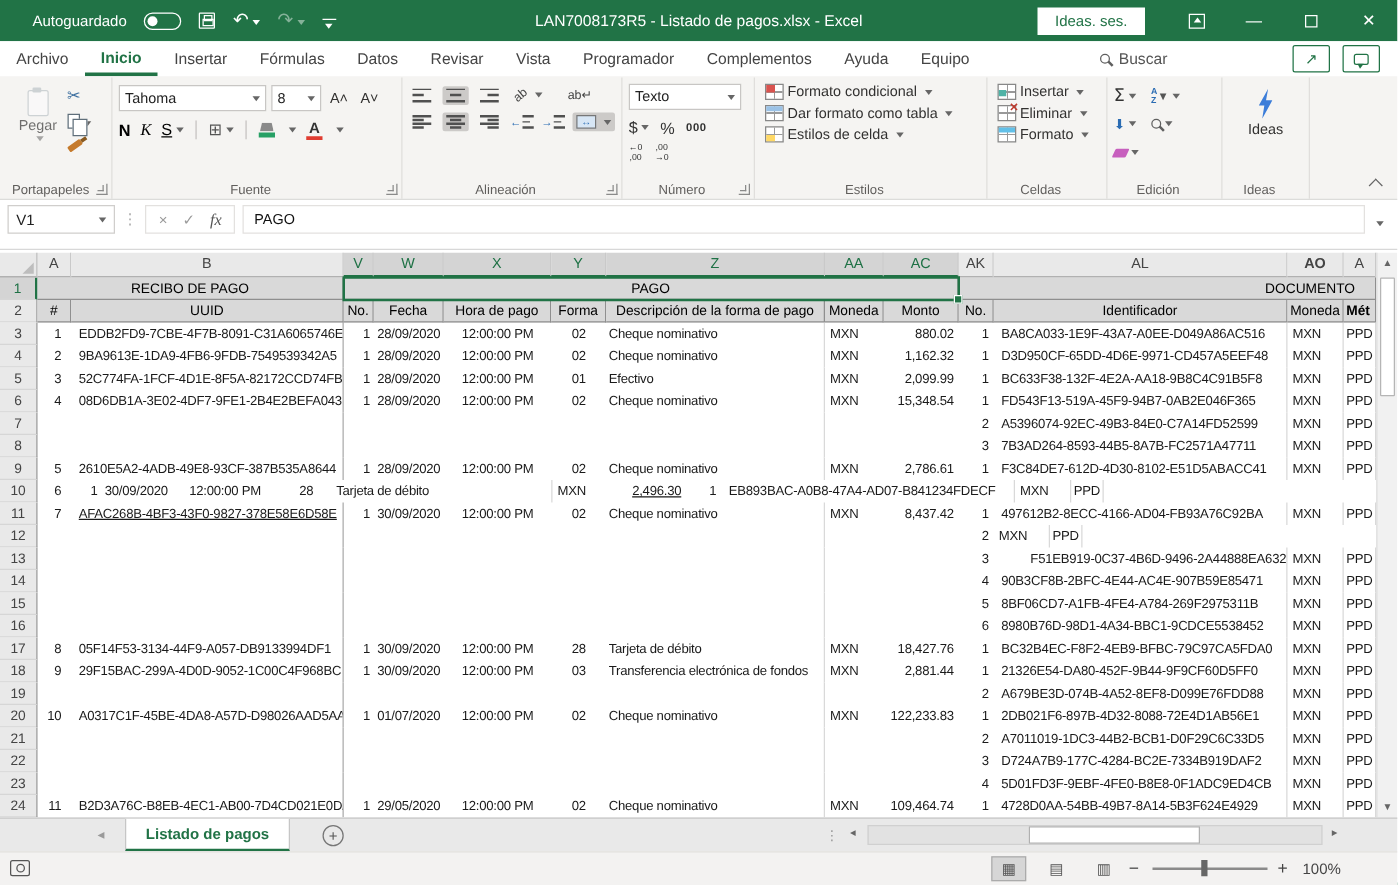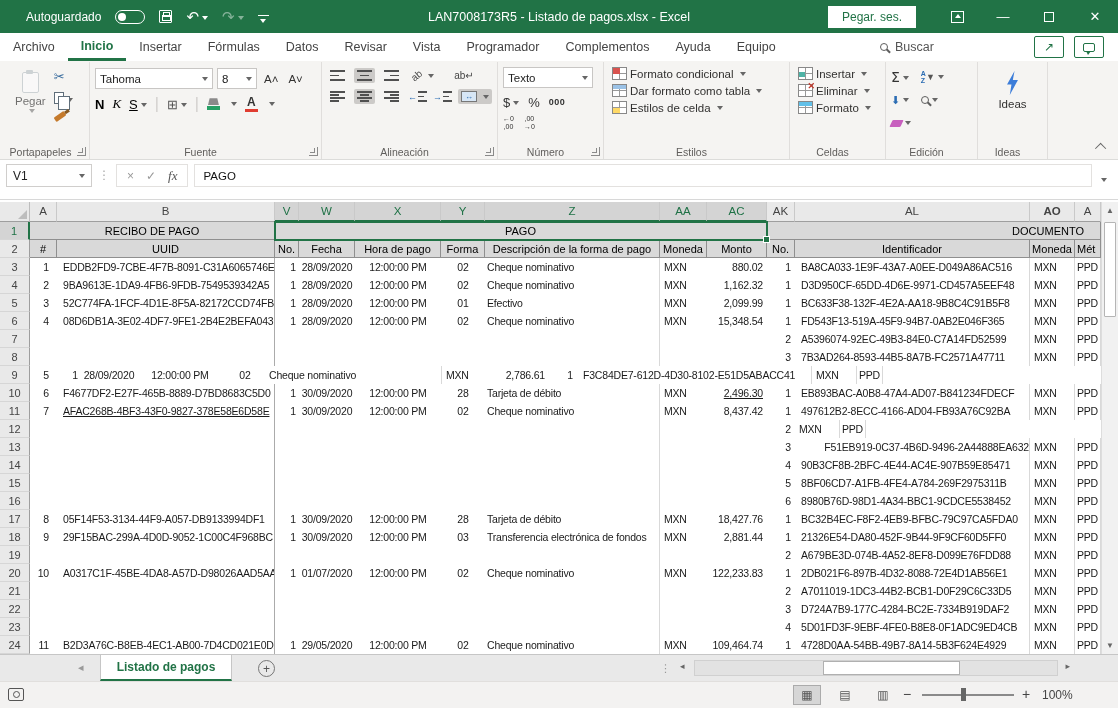--- a/index.html
+++ b/index.html
@@ -151,21 +151,21 @@
     <div class="tb-left">
       <span>Autoguardado</span>
       <span class="toggle"></span>
       <span class="floppy"></span>
       <span><span class="tb-ic">↶</span><span class="dd w"></span></span>
       <span class="dim"><span class="tb-ic">↷</span><span class="dd w"></span></span>
       <span class="qat"></span>
     </div>
     <div class="tb-title">LAN7008173R5 - Listado de pagos.xlsx - Excel</div>
     <div class="tb-right">
-      <span class="signin">Pegar. ses.</span>
+      <span class="signin">Ideas. ses.</span>
       <span class="capbtn">
           <span class="ropt"></span>
         </span>
       <span class="capbtn">—</span>
       <span class="capbtn">
           <span class="maxbox"></span>
         </span>
       <span class="capbtn">✕</span>
     </div>
   </div>
@@ -462,21 +462,21 @@
         <div class="g-cell hcell ctr" style="width: 24px;">No.</div>
         <div class="g-cell hcell ctr" style="width: 56px;">Fecha</div>
         <div class="g-cell hcell ctr" style="width: 86px;">Hora de pago</div>
         <div class="g-cell hcell ctr" style="width: 44px;">Forma</div>
         <div class="g-cell hcell ctr" style="width: 175px;">Descripción de la forma de pago</div>
         <div class="g-cell hcell ctr" style="width: 47px;">Moneda</div>
         <div class="g-cell hcell ctr" style="width: 60px;">Monto</div>
         <div class="g-cell hcell ctr" style="width: 28px;">No.</div>
         <div class="g-cell hcell ctr" style="width: 235px;">Identificador</div>
         <div class="g-cell hcell ctr" style="width: 45px;">Moneda</div>
-        <div class="g-cell hcell pl2" style="width: 26px;">Mét</div>
+        <div class="g-cell hcell pl2" style="width: 26px; font-weight: bold;">Mét</div>
       </div>
       <div class="g-row">
         <div class="g-rhdr">3</div>
         <div class="g-cell num pr8" style="width: 27px;">1</div>
         <div class="g-cell pl6 bdark" style="width: 218px;">EDDB2FD9-7CBE-4F7B-8091-C31A6065746E</div>
         <div class="g-cell num pr3" style="width: 24px;">1</div>
         <div class="g-cell ctr" style="width: 56px;">28/09/2020</div>
         <div class="g-cell ctr" style="width: 86px;">12:00:00 PM</div>
         <div class="g-cell ctr" style="width: 44px;">02</div>
         <div class="g-cell pl2 blight" style="width: 175px;">Cheque nominativo</div>
@@ -563,36 +563,36 @@
         <div class="g-cell pl4" style="width: 47px;"></div>
         <div class="g-cell num pr4" style="width: 60px;"></div>
         <div class="g-cell num pr4" style="width: 28px;">3</div>
         <div class="g-cell pl6 blight" style="width: 235px;">7B3AD264-8593-44B5-8A7B-FC2571A47711</div>
         <div class="g-cell pl4 blight" style="width: 45px;">MXN</div>
         <div class="g-cell pl2 blight" style="width: 26px;">PPD</div>
       </div>
       <div class="g-row">
         <div class="g-rhdr">9</div>
         <div class="g-cell num pr8" style="width: 27px;">5</div>
+        <div class="g-cell pl6 bdark" style="width: 218px;">2610E5A2-4ADB-49E8-93CF-387B535A8644</div>
         <div class="g-cell num pr3" style="width: 24px;">1</div>
         <div class="g-cell ctr" style="width: 56px;">28/09/2020</div>
         <div class="g-cell ctr" style="width: 86px;">12:00:00 PM</div>
         <div class="g-cell ctr" style="width: 44px;">02</div>
         <div class="g-cell pl2 blight" style="width: 175px;">Cheque nominativo</div>
         <div class="g-cell pl4" style="width: 47px;">MXN</div>
         <div class="g-cell num pr4" style="width: 60px;">2,786.61</div>
         <div class="g-cell num pr4" style="width: 28px;">1</div>
         <div class="g-cell pl6 blight" style="width: 235px;">F3C84DE7-612D-4D30-8102-E51D5ABACC41</div>
         <div class="g-cell pl4 blight" style="width: 45px;">MXN</div>
         <div class="g-cell pl2 blight" style="width: 26px;">PPD</div>
       </div>
       <div class="g-row">
         <div class="g-rhdr">10</div>
         <div class="g-cell num pr8" style="width: 27px;">6</div>
-        <div class="g-cell pl6 bdark" style="width: 218px;">F4677DF2-E27F-465B-8889-D7BD8683C5D0</div>
         <div class="g-cell num pr3" style="width: 24px;">1</div>
         <div class="g-cell ctr" style="width: 56px;">30/09/2020</div>
         <div class="g-cell ctr" style="width: 86px;">12:00:00 PM</div>
         <div class="g-cell ctr" style="width: 44px;">28</div>
         <div class="g-cell pl2 blight" style="width: 175px;">Tarjeta de débito</div>
         <div class="g-cell pl4" style="width: 47px;">MXN</div>
         <div class="g-cell num pr4" style="width: 60px; text-decoration: underline;">2,496.30</div>
         <div class="g-cell num pr4" style="width: 28px;">1</div>
         <div class="g-cell pl6 blight" style="width: 235px;">EB893BAC-A0B8-47A4-AD07-B841234FDECF</div>
         <div class="g-cell pl4 blight" style="width: 45px;">MXN</div>

